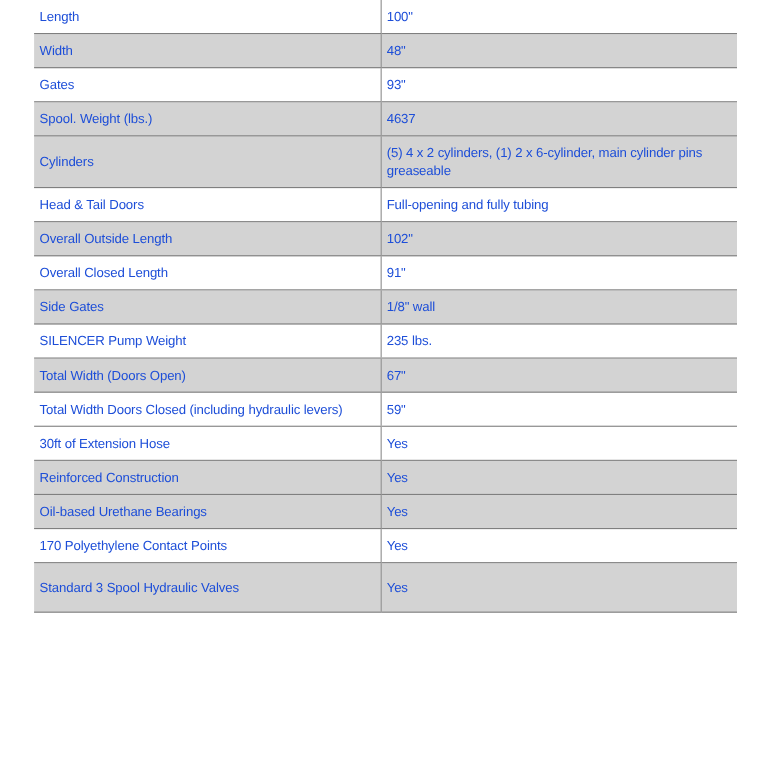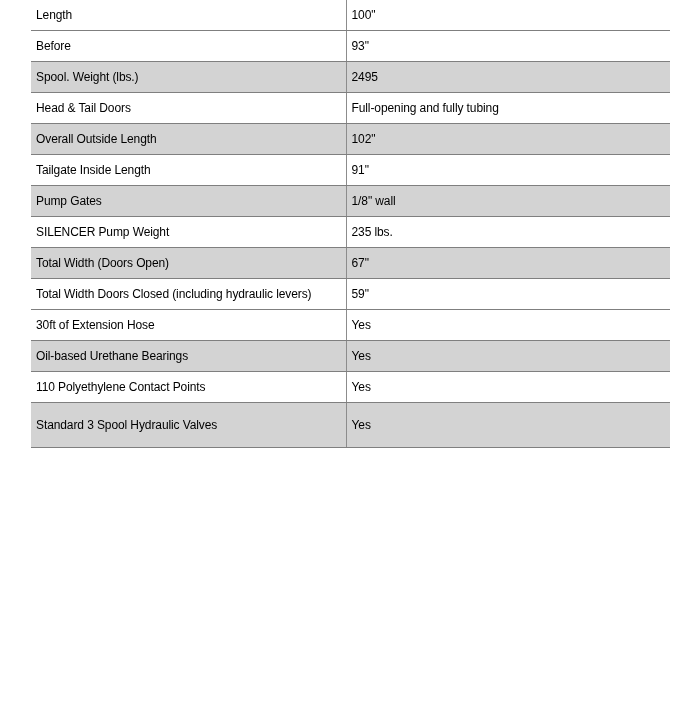--- a/index.html
+++ b/index.html
@@ -16,87 +16,99 @@
   }
   table.spec-table {
     border-collapse: collapse;
     table-layout: fixed;
     width: 639px;
   }
   table.spec-table td {
     font-size: 12px;
     line-height: 16px;
     letter-spacing: -0.1px;
-    color: #000000;
+    color: #1d4ed8;
     vertical-align: middle;
     padding: 7px 6px 7px 5px;
     border-bottom: 1px solid #7f7f7f;
     word-wrap: break-word;
   }
   td.spec-label { width: 315px; }
   td.spec-value { border-left: 1px solid #8c8c8c; }
   tr.alt { background: #d3d3d3; }
   tr.last td { padding-top: 14px; padding-bottom: 14px; }
 </style>
 </head>
 <body>
 
 <div class="spec-table-wrap">
   <table class="spec-table">
     <tbody>
         <tr>
     <td class="spec-label">Length</td>
     <td class="spec-value">100"</td>
   </tr>
+        <tr class="alt">
+    <td class="spec-label">Width</td>
+    <td class="spec-value">48"</td>
+  </tr>
         <tr>
-    <td class="spec-label">Before</td>
+    <td class="spec-label">Gates</td>
     <td class="spec-value">93"</td>
   </tr>
         <tr class="alt">
     <td class="spec-label">Spool. Weight (lbs.)</td>
-    <td class="spec-value">2495</td>
+    <td class="spec-value">4637</td>
+  </tr>
+        <tr class="alt">
+    <td class="spec-label">Cylinders</td>
+    <td class="spec-value">(5) 4 x 2 cylinders, (1) 2 x 6-cylinder, main cylinder pins greaseable</td>
   </tr>
         <tr>
     <td class="spec-label">Head &amp; Tail Doors</td>
     <td class="spec-value">Full-opening and fully tubing</td>
   </tr>
         <tr class="alt">
     <td class="spec-label">Overall Outside Length</td>
     <td class="spec-value">102"</td>
   </tr>
         <tr>
-    <td class="spec-label">Tailgate Inside Length</td>
+    <td class="spec-label">Overall Closed Length</td>
     <td class="spec-value">91"</td>
   </tr>
         <tr class="alt">
-    <td class="spec-label">Pump Gates</td>
+    <td class="spec-label">Side Gates</td>
     <td class="spec-value">1/8" wall</td>
   </tr>
         <tr>
     <td class="spec-label">SILENCER Pump Weight</td>
     <td class="spec-value">235 lbs.</td>
   </tr>
         <tr class="alt">
     <td class="spec-label">Total Width (Doors Open)</td>
     <td class="spec-value">67"</td>
   </tr>
         <tr>
     <td class="spec-label">Total Width Doors Closed (including hydraulic levers)</td>
     <td class="spec-value">59"</td>
   </tr>
         <tr>
     <td class="spec-label">30ft of Extension Hose</td>
     <td class="spec-value">Yes</td>
   </tr>
         <tr class="alt">
+    <td class="spec-label">Reinforced Construction</td>
+    <td class="spec-value">Yes</td>
+  </tr>
+        <tr class="alt">
     <td class="spec-label">Oil-based Urethane Bearings</td>
     <td class="spec-value">Yes</td>
   </tr>
         <tr>
-    <td class="spec-label">110 Polyethylene Contact Points</td>
+    <td class="spec-label">170 Polyethylene Contact Points</td>
     <td class="spec-value">Yes</td>
   </tr>
         <tr class="alt last">
     <td class="spec-label">Standard 3 Spool Hydraulic Valves</td>
     <td class="spec-value">Yes</td>
   </tr>
       </tbody>
   </table>
 </div>
 

